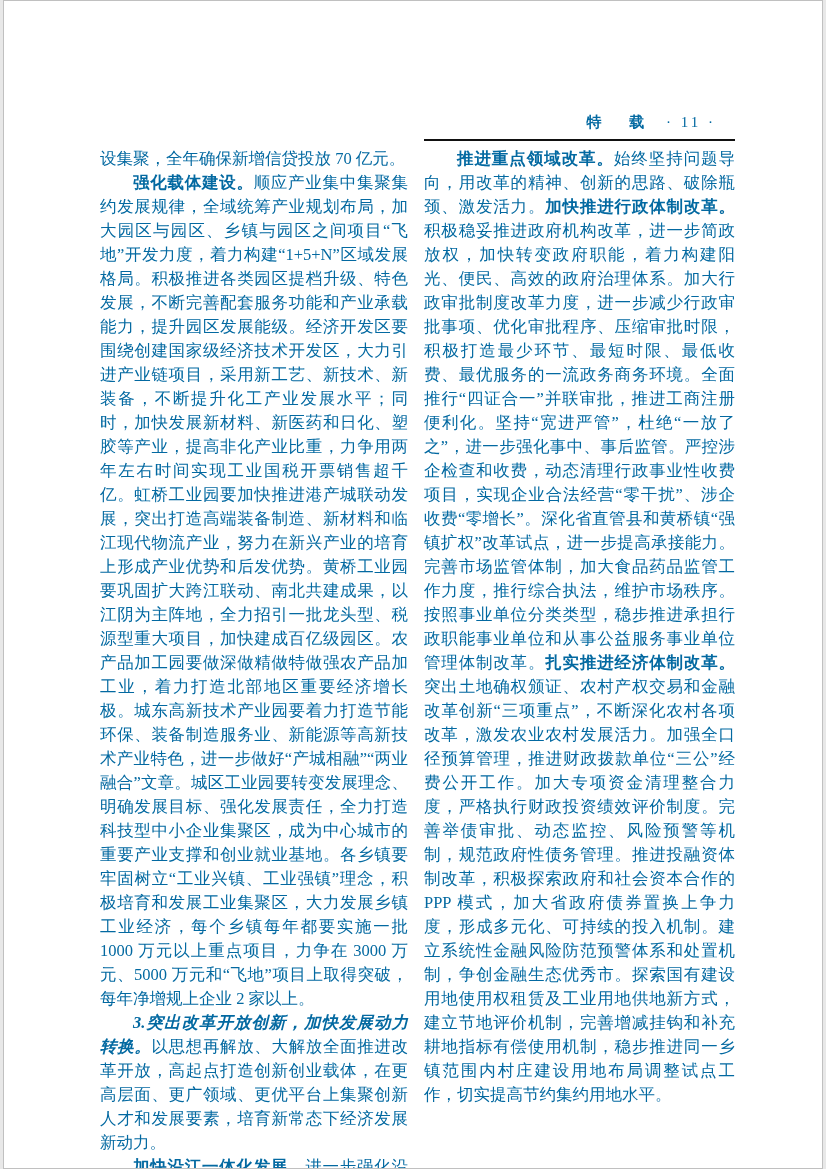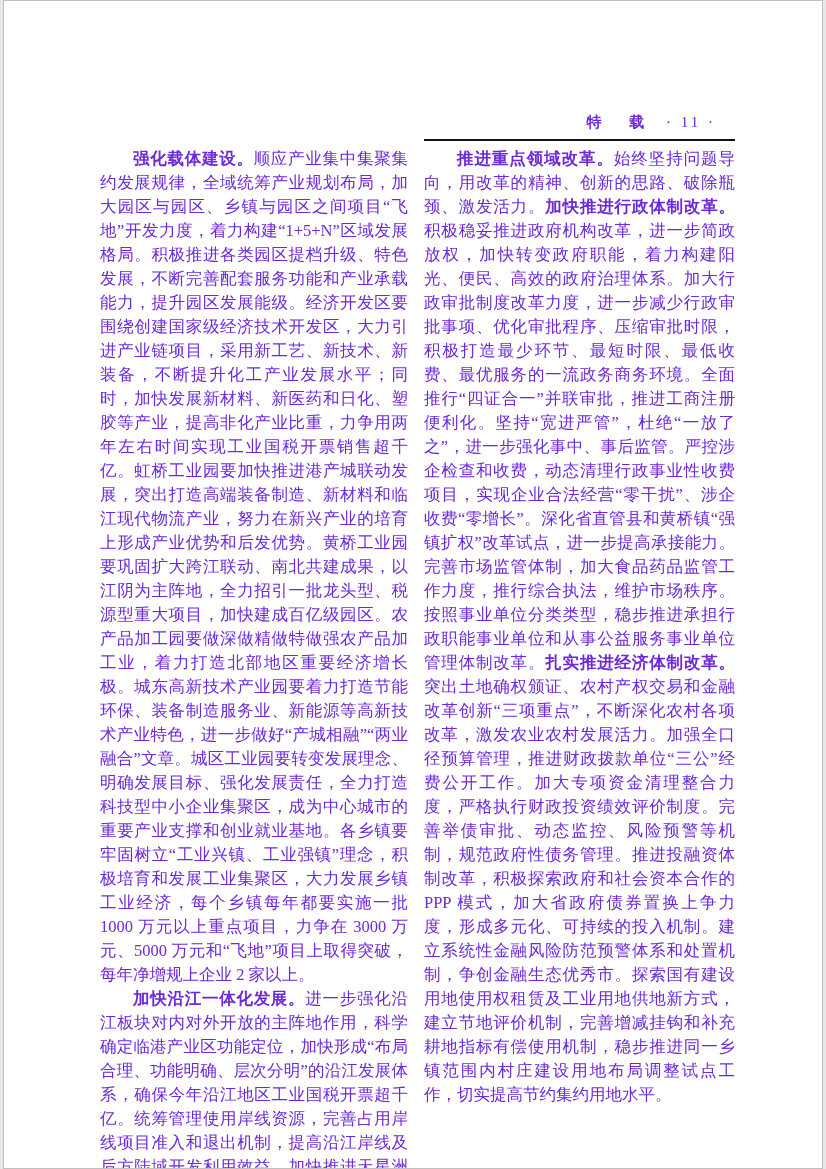--- a/index.html
+++ b/index.html
@@ -4,21 +4,21 @@
 <style>
   html,body{margin:0;padding:0;background:#e8e8e8;}
   .page{
     position:relative;
     width:820px;height:1169px;
     margin:0 auto;
     background:#ffffff;
     border:1px solid #c0c0c0;
     box-sizing:border-box;
     font-family:"Liberation Serif","DejaVu Serif",serif;
-    color:#6d28d9;
+    color:#0369a1;
     overflow:hidden;
   }
   .running-head{
     position:absolute;
     top:112px;left:420px;width:292px;
     text-align:right;
     font-size:15px;
     white-space:nowrap;
   }
   .running-head .sec{
@@ -53,19 +53,21 @@
 </head>
 <body>
 
 <div class="page">
   <div class="running-head">
     <span class="sec">特 载</span>
     <span class="pn">· 11 ·</span>
   </div>
   <div class="head-rule"></div>
   <div class="col col-left" id="col-left">
+      <p class="para"><span class="seg-normal">设集聚，全年确保新增信贷投放 70 亿元。</span></p>
       <p class="para indent"><span class="seg-bold">强化载体建设。</span><span class="seg-normal">顺应产业集中集聚集约发展规律，全域统筹产业规划布局，加大园区与园区、乡镇与园区之间项目“飞地”开发力度，着力构建“1+5+N”区域发展格局。积极推进各类园区提档升级、特色发展，不断完善配套服务功能和产业承载能力，提升园区发展能级。经济开发区要围绕创建国家级经济技术开发区，大力引进产业链项目，采用新工艺、新技术、新装备，不断提升化工产业发展水平；同时，加快发展新材料、新医药和日化、塑胶等产业，提高非化产业比重，力争用两年左右时间实现工业国税开票销售超千亿。虹桥工业园要加快推进港产城联动发展，突出打造高端装备制造、新材料和临江现代物流产业，努力在新兴产业的培育上形成产业优势和后发优势。黄桥工业园要巩固扩大跨江联动、南北共建成果，以江阴为主阵地，全力招引一批龙头型、税源型重大项目，加快建成百亿级园区。农产品加工园要做深做精做特做强农产品加工业，着力打造北部地区重要经济增长极。城东高新技术产业园要着力打造节能环保、装备制造服务业、新能源等高新技术产业特色，进一步做好“产城相融”“两业融合”文章。城区工业园要转变发展理念、明确发展目标、强化发展责任，全力打造科技型中小企业集聚区，成为中心城市的重要产业支撑和创业就业基地。各乡镇要牢固树立“工业兴镇、工业强镇”理念，积极培育和发展工业集聚区，大力发展乡镇工业经济，每个乡镇每年都要实施一批 1000 万元以上重点项目，力争在 3000 万元、5000 万元和“飞地”项目上取得突破，每年净增规上企业 2 家以上。</span></p>
+      <p class="para indent"><span class="seg-bold-italic">3.突出改革开放创新，加快发展动力转换。</span><span class="seg-normal">以思想再解放、大解放全面推进改革开放，高起点打造创新创业载体，在更高层面、更广领域、更优平台上集聚创新人才和发展要素，培育新常态下经济发展新动力。</span></p>
       <p class="para indent"><span class="seg-bold">加快沿江一体化发展。</span><span class="seg-normal">进一步强化沿江板块对内对外开放的主阵地作用，科学确定临港产业区功能定位，加快形成“布局合理、功能明确、层次分明”的沿江发展体系，确保今年沿江地区工业国税开票超千亿。统筹管理使用岸线资源，完善占用岸线项目准入和退出机制，提高沿江岸线及后方陆域开发利用效益。加快推进天星洲整治和港口建设，组织开展虹桥通用码头群、天星洲夹江大桥、如泰运河内港池等项目论证，完成天星洲夹江航道、东夹江整体开发一期工程、滨江港口 7 万吨级通用码头水工工程和虹桥疏港产业大道建设，建成阿尔贝尔、金燕仓储 5 万吨级液体化工码头，沿江港口货物吞吐量力争完成 3500 万吨。进一步发挥岸线资源对化工、造船、高端装备制造、港口物流等沿江优势产业的吸附和支撑作用，加快引进一批重大产业项目、高端合作项目。加大对荷兰皇家孚宝等</span></p>
     </div>
   <div class="col col-right" id="col-right">
       <p class="para indent"><span class="seg-bold">推进重点领域改革。</span><span class="seg-normal">始终坚持问题导向，用改革的精神、创新的思路、破除瓶颈、激发活力。</span><span class="seg-bold">加快推进行政体制改革。</span><span class="seg-normal">积极稳妥推进政府机构改革，进一步简政放权，加快转变政府职能，着力构建阳光、便民、高效的政府治理体系。加大行政审批制度改革力度，进一步减少行政审批事项、优化审批程序、压缩审批时限，积极打造最少环节、最短时限、最低收费、最优服务的一流政务商务环境。全面推行“四证合一”并联审批，推进工商注册便利化。坚持“宽进严管”，杜绝“一放了之”，进一步强化事中、事后监管。严控涉企检查和收费，动态清理行政事业性收费项目，实现企业合法经营“零干扰”、涉企收费“零增长”。深化省直管县和黄桥镇“强镇扩权”改革试点，进一步提高承接能力。完善市场监管体制，加大食品药品监管工作力度，推行综合执法，维护市场秩序。按照事业单位分类类型，稳步推进承担行政职能事业单位和从事公益服务事业单位管理体制改革。</span><span class="seg-bold">扎实推进经济体制改革。</span><span class="seg-normal">突出土地确权颁证、农村产权交易和金融改革创新“三项重点”，不断深化农村各项改革，激发农业农村发展活力。加强全口径预算管理，推进财政拨款单位“三公”经费公开工作。加大专项资金清理整合力度，严格执行财政投资绩效评价制度。完善举债审批、动态监控、风险预警等机制，规范政府性债务管理。推进投融资体制改革，积极探索政府和社会资本合作的 PPP 模式，加大省政府债券置换上争力度，形成多元化、可持续的投入机制。建立系统性金融风险防范预警体系和处置机制，争创金融生态优秀市。探索国有建设用地使用权租赁及工业用地供地新方式，建立节地评价机制，完善增减挂钩和补充耕地指标有偿使用机制，稳步推进同一乡镇范围内村庄建设用地布局调整试点工作，切实提高节约集约用地水平。</span></p>
     </div>
 </div>
 
 </body></html>

